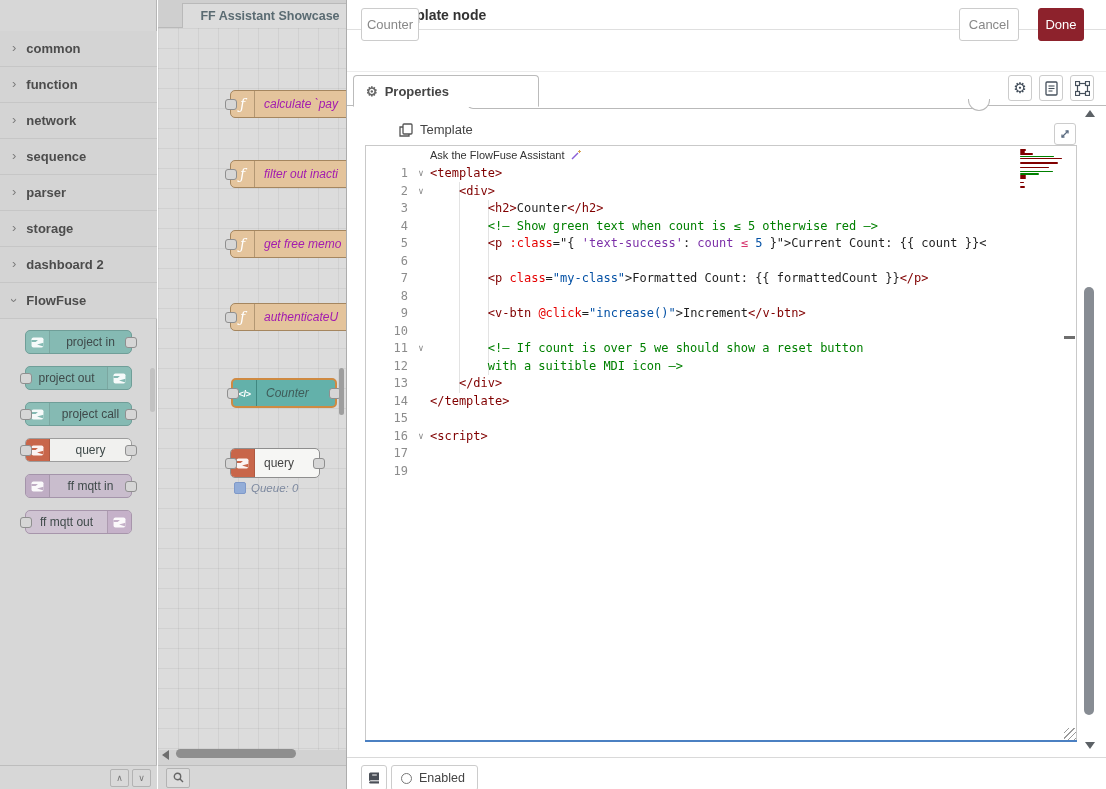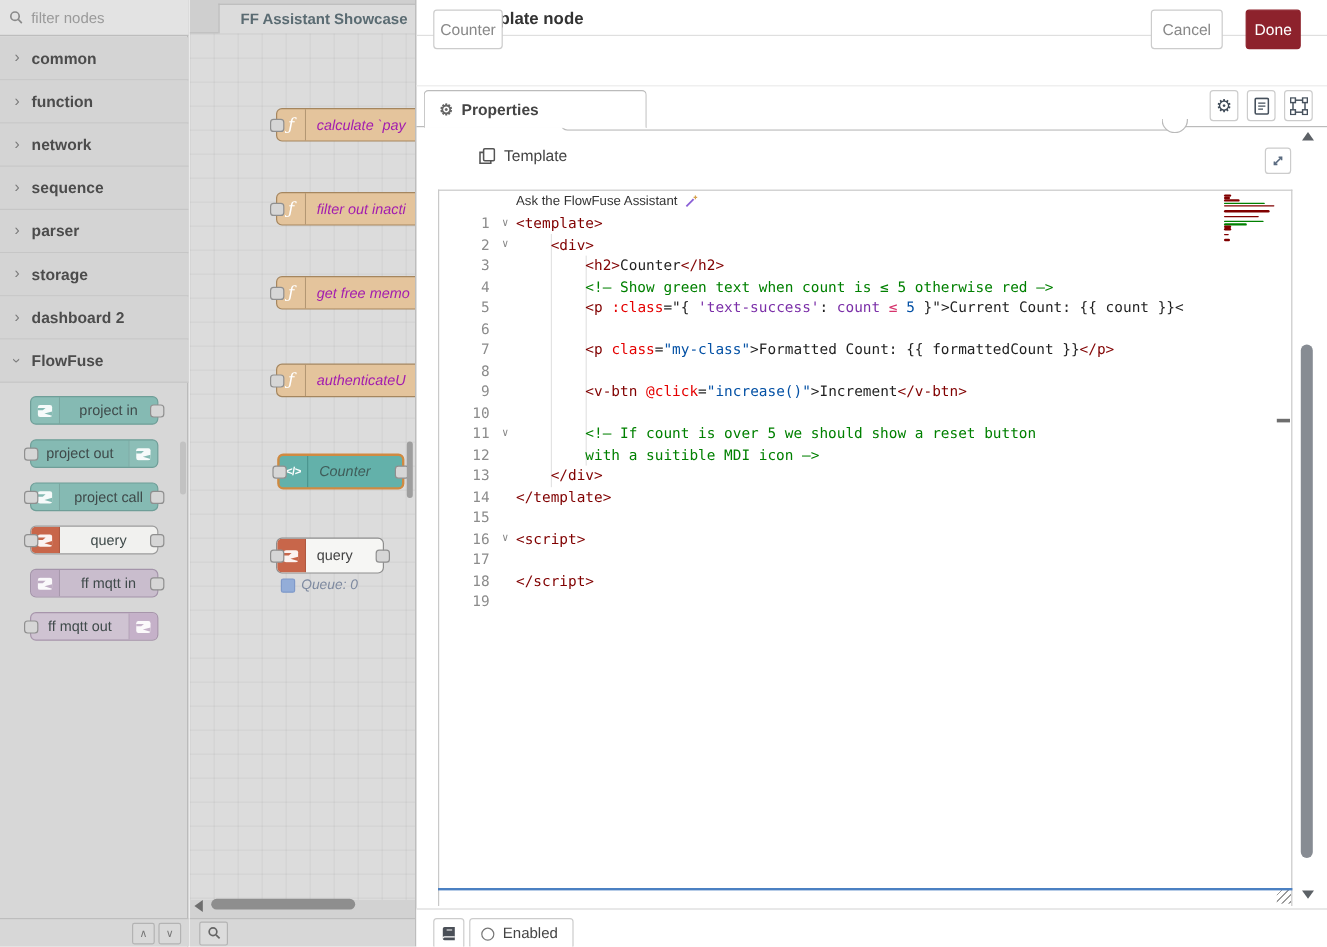--- a/index.html
+++ b/index.html
@@ -82,21 +82,21 @@
   .iconbtn{width:22px;height:24px;border:1px solid #ccc;border-radius:3px;background:#fff;display:flex;align-items:center;justify-content:center;cursor:pointer;color:#45505c;}
   .remnant-input{left:120px;top:99px;width:512px;height:10px;border:1px solid #b9b9b9;border-top:none;border-radius:0 0 6px 6px;background:#fff;box-sizing:border-box;}
   .remnant-circle{left:621px;top:99px;width:22px;height:12px;border:1px solid #b9b9b9;border-top:none;border-radius:0 0 12px 12px;background:#fff;box-sizing:border-box;}
   .tmpl-row{left:20px;top:122px;display:flex;align-items:center;gap:7px;font-size:13px;color:#444;margin-left:32px;}
   .expandbtn{left:707px;top:123px;width:20px;height:20px;border:1px solid #ccc;border-radius:3px;background:#fff;display:flex;align-items:center;justify-content:center;cursor:pointer;}
   .dlg-scroll-up{left:738px;top:110px;width:0;height:0;border:5px solid transparent;border-bottom:7px solid #5c6166;border-top:none;}
   .dlg-scroll-dn{left:738px;top:742px;width:0;height:0;border:5px solid transparent;border-top:7px solid #5c6166;border-bottom:none;}
   .dlg-thumb{left:737px;top:287px;width:10px;height:428px;background:#878c93;border-radius:5px;}
 
   
-  .editor{left:18px;top:158px;width:712px;height:597px;border:1px solid #c9c9c9;border-bottom:none;background:#fff;box-sizing:border-box;overflow:hidden;cursor:text;}
+  .editor{left:18px;top:145px;width:712px;height:597px;border:1px solid #c9c9c9;border-bottom:none;background:#fff;box-sizing:border-box;overflow:hidden;cursor:text;}
   .ed-focusline{left:18px;top:740px;width:712px;height:2px;background:var(--focus-blue);}
   .hintrow{position:absolute;left:64px;top:3px;display:flex;align-items:center;gap:5px;font-size:11px;color:#333;cursor:pointer;}
   .ed-lines{position:absolute;left:0;top:19px;width:712px;}
   .ed-line{display:flex;height:17.5px;line-height:17.5px;font-family:"DejaVu Sans Mono",monospace;font-size:12px;white-space:pre;}
   .gut{width:46px;text-align:right;padding-right:4px;color:#8c8c8c;box-sizing:border-box;flex:none;}
   .fold{width:18px;text-align:center;color:#888;font-size:9px;flex:none;cursor:pointer;}
   .codetxt{flex:1;overflow:hidden;}
   .tok-tag{color:#800000;} .tok-attr{color:#e50000;} .tok-str{color:#0451a5;}
   .tok-cmt{color:#008000;} .tok-kw{color:#7b2fa8;} .tok-op{color:#d6336c;}
   .tok-num{color:#0451a5;} .tok-txt{color:#1f1f1f;}
@@ -111,27 +111,20 @@
   .bookbtn{position:absolute;left:14px;top:7px;width:24px;height:24px;border:1px solid #ccc;border-radius:3px;background:#fff;display:flex;align-items:center;justify-content:center;cursor:pointer;}
   .enbtn{position:absolute;left:44px;top:7px;height:24px;padding:0 12px 0 9px;border:1px solid #ccc;border-radius:3px;background:#fff;display:flex;align-items:center;gap:7px;font-size:12.5px;color:#444;cursor:pointer;}
   .radio{width:11px;height:11px;border:1.5px solid #777;border-radius:50%;box-sizing:border-box;}
 </style>
 </head>
 <body>
 
 <div class="stage">
 
   <div class="abs palette">
-    <div class="abs pal-search">
-      <svg width="11" height="11" viewBox="0 0 11 11">
-          <circle cx="4.5" cy="4.5" r="3.5" fill="none" stroke="#8a8a8a" stroke-width="1.4"></circle>
-          <line x1="7.2" y1="7.2" x2="10.2" y2="10.2" stroke="#8a8a8a" stroke-width="1.4"></line>
-        </svg>
-      <input type="text" placeholder="filter nodes" style="">
-    </div>
     <div class="abs cats">
         <div class="cat">
           <span class="chev">›</span>
           <span class="catlbl">common</span>
         </div>
         <div class="cat">
           <span class="chev">›</span>
           <span class="catlbl">function</span>
         </div>
         <div class="cat">
@@ -390,21 +383,20 @@
           <div class="ed-line"><span class="gut">8</span><span class="fold"></span><span class="codetxt"></span></div>
           <div class="ed-line"><span class="gut">9</span><span class="fold"></span><span class="codetxt"><span class="tok-txt">        </span><span class="tok-tag">&lt;v-btn</span><span class="tok-txt"> </span><span class="tok-attr">@click</span><span class="tok-txt">=</span><span class="tok-str">"increase()"</span><span class="tok-txt">&gt;Increment</span><span class="tok-tag">&lt;/v-btn&gt;</span></span></div>
           <div class="ed-line"><span class="gut">10</span><span class="fold"></span><span class="codetxt"></span></div>
           <div class="ed-line"><span class="gut">11</span><span class="fold">∨</span><span class="codetxt"><span class="tok-txt">        </span><span class="tok-cmt">&lt;!— If count is over 5 we should show a reset button</span></span></div>
           <div class="ed-line"><span class="gut">12</span><span class="fold"></span><span class="codetxt"><span class="tok-txt">        </span><span class="tok-cmt">with a suitible MDI icon —&gt;</span></span></div>
           <div class="ed-line"><span class="gut">13</span><span class="fold"></span><span class="codetxt"><span class="tok-txt">    </span><span class="tok-tag">&lt;/div&gt;</span></span></div>
           <div class="ed-line"><span class="gut">14</span><span class="fold"></span><span class="codetxt"><span class="tok-tag">&lt;/template&gt;</span></span></div>
           <div class="ed-line"><span class="gut">15</span><span class="fold"></span><span class="codetxt"></span></div>
           <div class="ed-line"><span class="gut">16</span><span class="fold">∨</span><span class="codetxt"><span class="tok-tag">&lt;script&gt;</span></span></div>
           <div class="ed-line"><span class="gut">17</span><span class="fold"></span><span class="codetxt"></span></div>
-          <div class="ed-line"><span class="gut">18</span><span class="fold"></span><span class="codetxt"><span class="tok-tag">&lt;/script&gt;</span></span></div>
           <div class="ed-line"><span class="gut">19</span><span class="fold"></span><span class="codetxt"></span></div>
         </div>
       <div class="minimap">
           <div class="mm-row" style="width: 6px; background: rgb(128, 0, 0);"></div>
           <div class="mm-row" style="width: 5px; background: rgb(128, 0, 0);"></div>
           <div class="mm-row" style="width: 13px; background: rgb(128, 0, 0);"></div>
           <div class="mm-row" style="width: 34px; background: rgb(0, 128, 0);"></div>
           <div class="mm-row" style="width: 42px; background: rgb(128, 0, 0);"></div>
           <div class="mm-row" style="width: 0px; background: transparent;"></div>
           <div class="mm-row" style="width: 38px; background: rgb(128, 0, 0);"></div>

